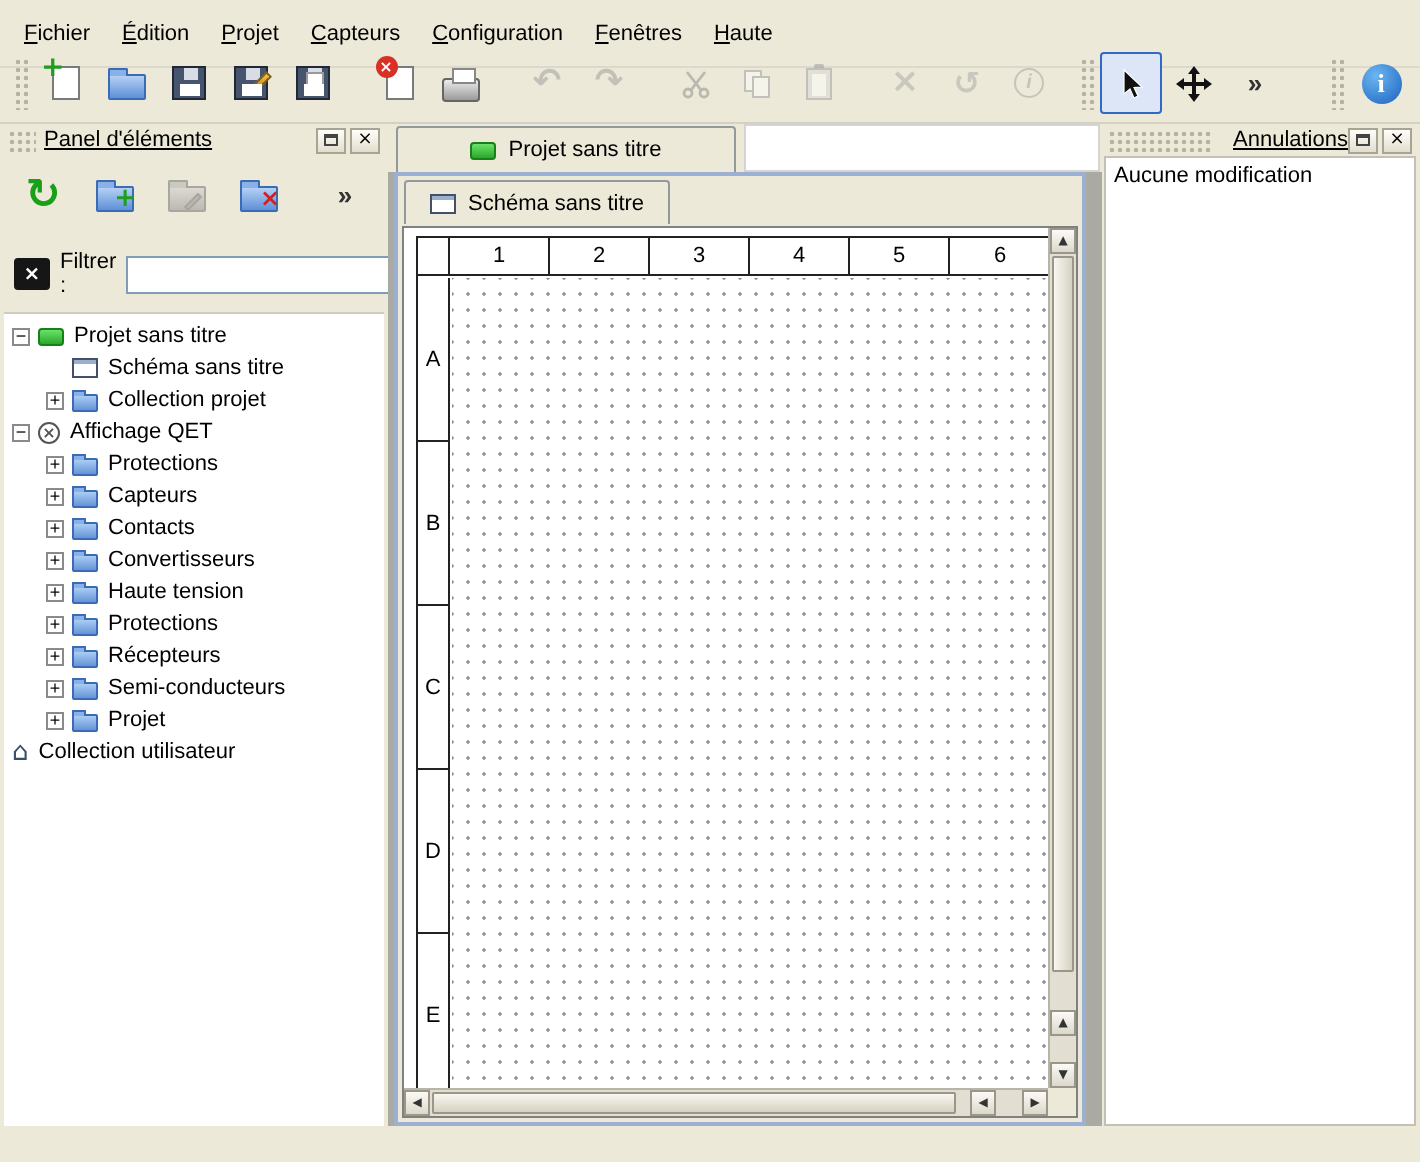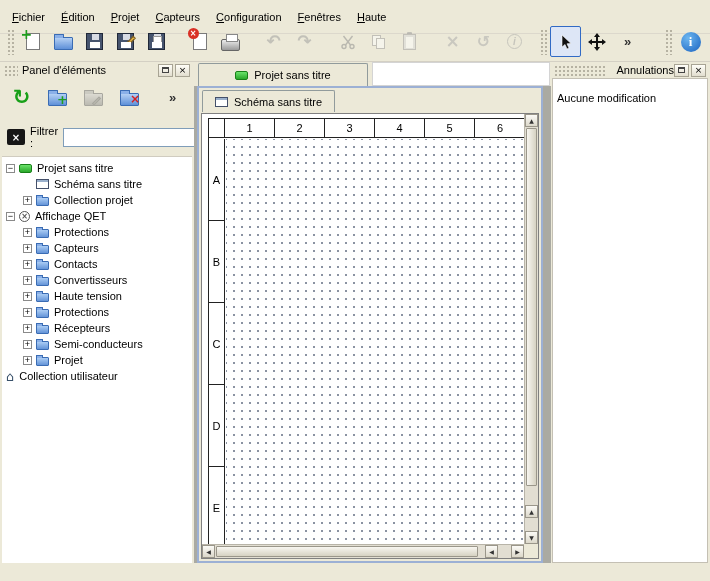--- a/index.html
+++ b/index.html
@@ -70,21 +70,21 @@
   .chev { font-size:13px; font-weight:bold; color:#333; }
 
   
   .dock { position:absolute; background:#ece9d8; display:flex; flex-direction:column; }
   #left-dock  { left:2px;  top:62px; width:190px; height:501px; }
   #right-dock { left:552px; top:62px; width:156px; height:501px; }
   .dock-title { height:16px; display:flex; align-items:center; padding:0 2px; flex:none; }
   .dock-handle { width:14px; height:11px;
     background-image:radial-gradient(circle,#b6b2a2 1px,transparent 1.3px); background-size:4px 4px; }
   .dock-handle.grow { flex:1; margin-right:6px; }
-  .dock-title-text { margin-left:4px; white-space:nowrap; }
+  .dock-title-text { margin-left:4px; white-space:nowrap;text-decoration:underline; }
   .dock-btns { margin-left:auto; display:flex; gap:2px; }
   .dock-btn { width:15px; height:13px; border:1px solid #a8a494;
     background:linear-gradient(#fffef8,#e2decf); display:flex; align-items:center;
     justify-content:center; font-size:9px; line-height:1; }
   .g-float { width:7px; height:6px; border:1px solid #444; border-top:2px solid #444; }
 
   
   .ldock-toolbar { height:38px; flex:none; display:flex; align-items:center; gap:5px; padding:2px 4px; }
   .ld-btn { width:31px; height:31px; display:flex; align-items:center; justify-content:center; position:relative; }
   .g-refresh { font-size:21px; font-weight:bold; color:#18a018; line-height:1; }
@@ -162,21 +162,21 @@
     background:linear-gradient(90deg,#f8f6f0,#d6d2c2); border:1px solid #9a968a; border-radius:1px; }
   .hscroll .sbtn { position:absolute; top:0; }
   .h-left { left:0; }
   .h-left2 { right:26px; }
   .h-right { right:0; }
   .hthumb { position:absolute; top:1px; bottom:1px; left:14px; width:262px;
     background:linear-gradient(#f8f6f0,#d6d2c2); border:1px solid #9a968a; border-radius:1px; }
 
   
   .undo-list { flex:1; background:#fff; border:1px solid #c4c0b4; }
-  .undo-item { padding:13px 4px; }
+  .undo-item { padding:3px 4px; }
 </style>
 </head>
 <body>
 
 <div class="menubar">
   <span class="menu-item">Fichier</span>
   <span class="menu-item">Édition</span>
   <span class="menu-item">Projet</span>
   <span class="menu-item">Capteurs</span>
   <span class="menu-item">Configuration</span>

